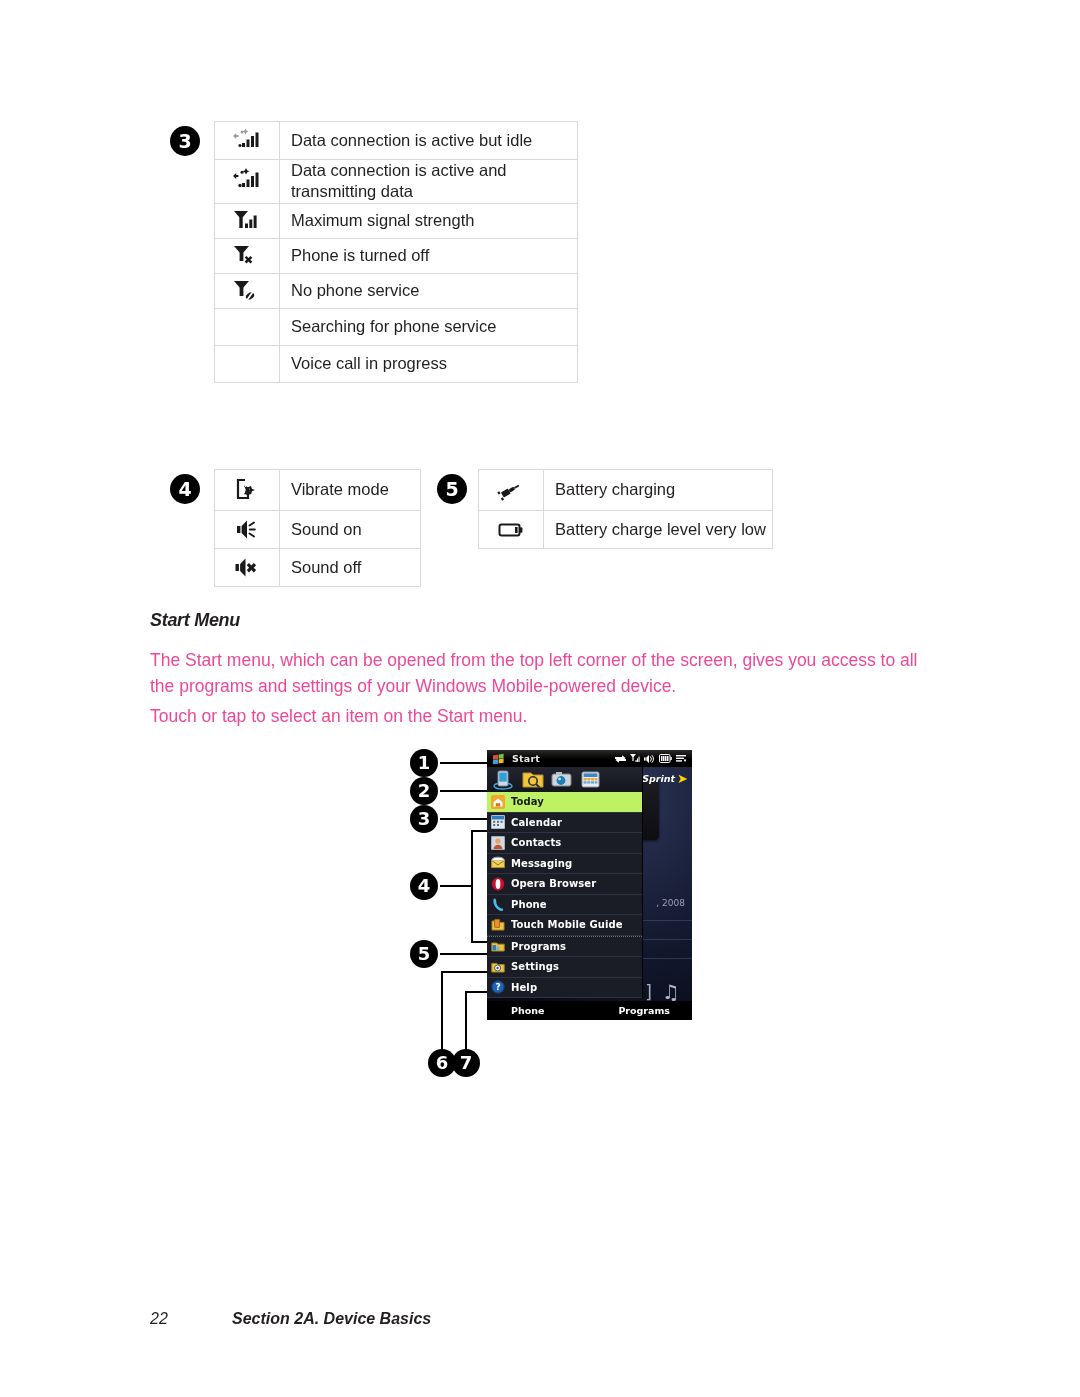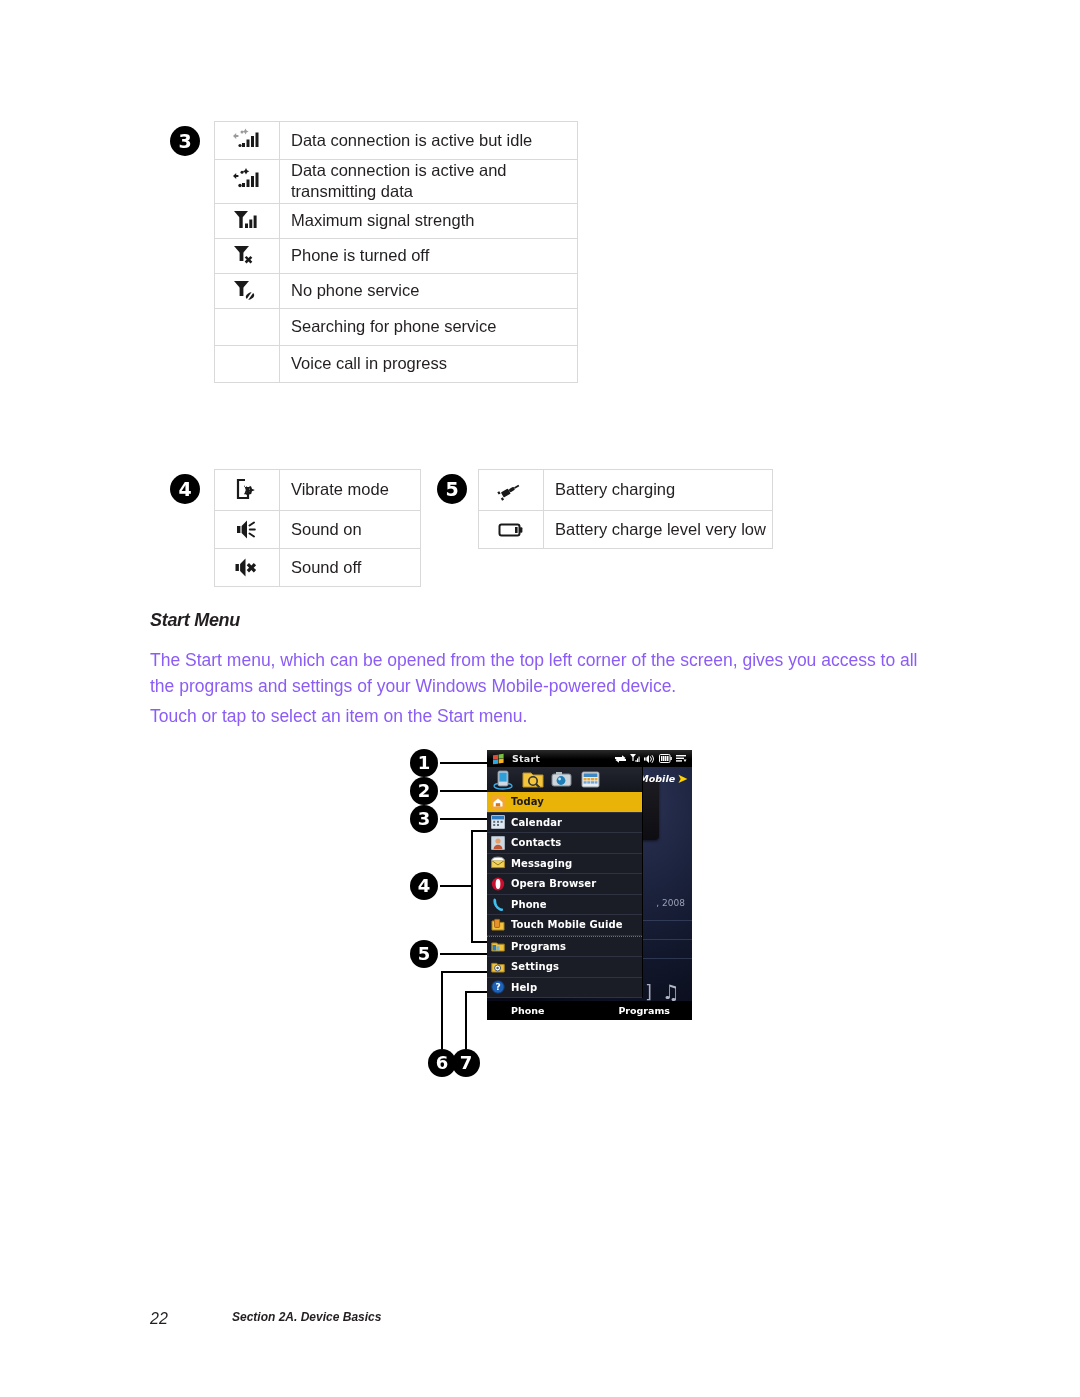--- a/index.html
+++ b/index.html
@@ -35,21 +35,21 @@
   
   .g{display:inline-block;vertical-align:middle;line-height:0;}
   svg{display:block;}
 
   
   .h2{
     position:absolute;font-style:italic;font-weight:bold;
     font-size:18px;letter-spacing:-0.3px;color:#231f20;
   }
   .p{
-    position:absolute;font-size:17.5px;line-height:26px;color:#8b5cf6;
+    position:absolute;font-size:17.5px;line-height:26px;color:#ec4899;
   }
 
   
   .device{
     position:absolute;left:487px;top:750px;width:205px;height:270px;
     background:#0a0a14;overflow:hidden;
     font-family:"DejaVu Sans", sans-serif;
   }
   .dev-wall{
     position:absolute;inset:0;
@@ -103,38 +103,38 @@
   .menu-icons{
     height:25px;background:linear-gradient(#23252f,#14161e);
     display:flex;align-items:center;gap:5px;padding:0 5px;
   }
   .mi{width:24px;height:21px;position:relative;}
   .mrow{
     height:19.5px;display:flex;align-items:center;
     border-bottom:1px solid #2f3240;padding-left:4px;
   }
   .mrow .lbl{color:#fff;font-size:10px;font-weight:bold;margin-left:6px;letter-spacing:.1px;}
-  .mrow.sel{background:#eab308;}
+  .mrow.sel{background:#bef264;}
   .mrow.sel .lbl{color:#1a1a1a;}
   .mrow.sep{border-top:1px dotted #6a6f80;}
   .ric{width:14px;height:14px;flex:none;position:relative;}
   .dev-soft{
     position:absolute;left:0;bottom:0;width:205px;height:19px;background:#000;
     display:flex;align-items:center;
   }
   .dev-soft span{color:#fff;font-size:9.5px;font-weight:bold;}
   .dev-soft .l{margin-left:24px;}
   .dev-soft .r{margin-left:auto;margin-right:22px;}
 
   
   .ln{position:absolute;background:#000;}
   .lnh{height:2px;}
   .lnv{width:2px;}
   .footer-pg{position:absolute;left:150px;top:1310px;font-style:italic;font-size:16px;}
-  .footer-tx{position:absolute;left:232px;top:1310px;font-style:italic;font-size:12px;font-weight:bold;}
+  .footer-tx{position:absolute;left:232px;top:1310px;font-style:italic;font-size:16px;font-weight:bold;}
 </style>
 </head>
 <body>
 
 <div class="page">
 
   <div class="bullet" style="left:170px;top:126px;">3</div>
 
   <table class="tbl" id="tbl3" style="left:214px;top:121px;width:364px;">
       <tbody>
@@ -394,21 +394,21 @@
                 <rect x="0" y="3.6" width="8" height="1.4"></rect>
             <rect x="0" y="6.2" width="6" height="1.4"></rect>
                 <path d="M7.5 5.5h3L9 8z"></path>
           </g>
             </svg>
         </span>
       </span>
     </div>
 
     <div class="sprint">
-      <span>Mobile</span>
+      <span>Sprint</span>
         <span class="arrow">➤</span>
     </div>
 
     <div class="menu">
       <div class="menu-icons">
         <span class="mi">
           <svg width="24" height="21" viewBox="0 0 24 21">
             <ellipse cx="11" cy="17" rx="9" ry="3" fill="none" stroke="#3aa7e0" stroke-width="1.3"></ellipse>
             <rect x="6" y="2" width="10" height="15" rx="1.6" fill="#cfd8e3" stroke="#7c8a99"></rect>
             <rect x="7.3" y="3.6" width="7.4" height="9" fill="#2f9fd8"></rect>

